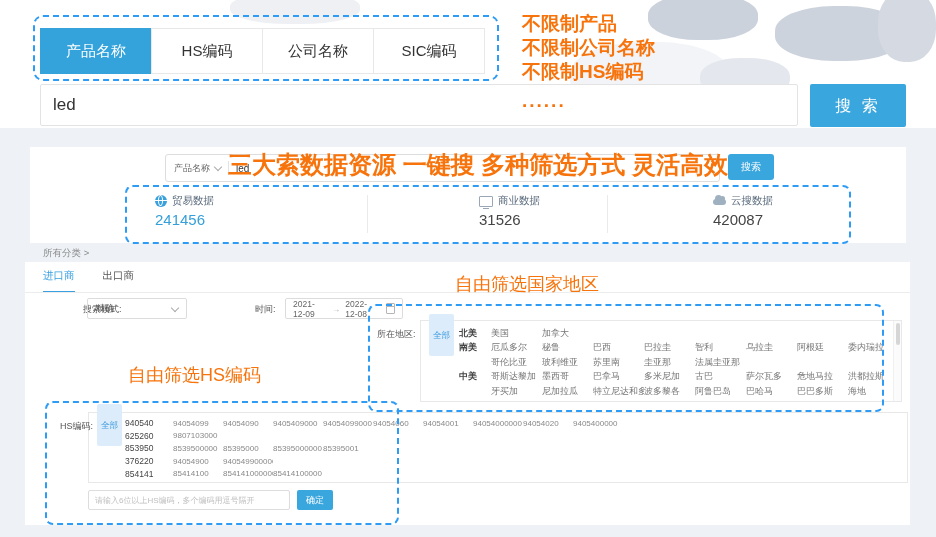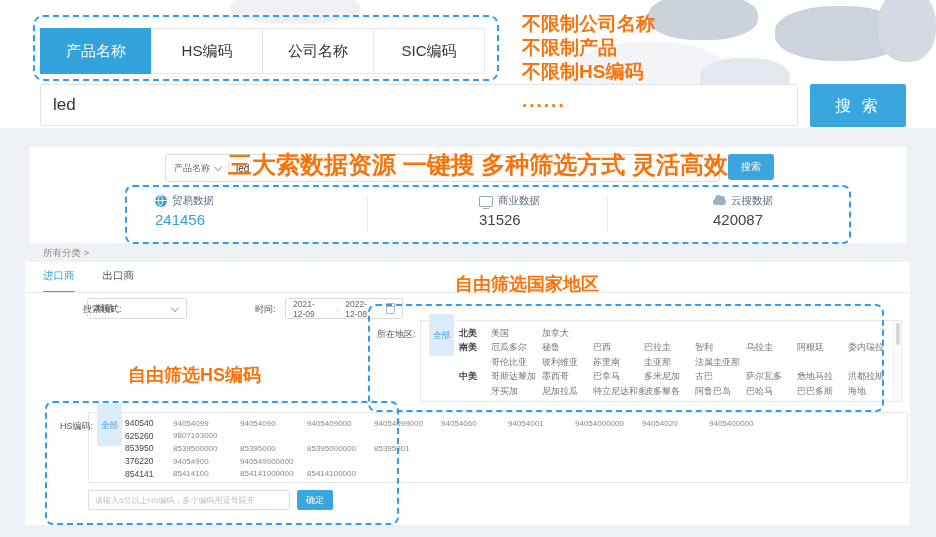--- a/index.html
+++ b/index.html
@@ -64,42 +64,42 @@
   .mdiv{position:absolute;left:0;top:30px;width:100%;height:1px;background:#ededed;}
   .flabel{position:absolute;font-size:9px;color:#555;}
   .sm-dd{position:absolute;left:62px;top:36px;width:100px;height:21px;border:1px solid #dcdcdc;border-radius:2px;
          display:flex;align-items:center;justify-content:space-between;padding:0 8px;font-size:9px;color:#555;
          box-sizing:border-box;cursor:pointer;}
   .datebox{position:absolute;left:260px;top:36px;width:118px;height:21px;border:1px solid #dcdcdc;border-radius:2px;
            display:flex;align-items:center;gap:5px;padding:0 7px;font-size:8.5px;color:#666;box-sizing:border-box;cursor:pointer;}
   .date-arrow{color:#bbb;}
   .icon-cal{width:9px;height:9px;border:1px solid #b5b5b5;border-radius:1px;margin-left:2px;}
   .icon-cal::before{content:'';position:absolute;left:0;right:0;top:2px;height:1px;background:#b5b5b5;}
-  .annot{position:absolute;font-size:18px;font-weight:bold;color:#f7730b;white-space:nowrap;z-index:6;}
+  .annot{position:absolute;font-size:18px;font-weight:normal;color:#f7730b;white-space:nowrap;z-index:6;}
   .region-annot{left:430px;top:10px;}
   .hs-annot{left:103px;top:101px;}
   .region-dashed{position:absolute;left:343px;top:42px;width:512px;height:104px;border:2px dashed #2e9bf5;border-radius:8px;z-index:4;}
   .region-label{left:352px;top:66px;z-index:5;}
   .region-box{position:absolute;left:395px;top:58px;width:482px;height:82px;border:1px solid #e8e8e8;background:#fff;
               box-sizing:border-box;padding:5px 10px 4px 8px;z-index:3;}
   .rscroll{position:absolute;right:0;top:0;bottom:0;width:7px;background:#fbfbfb;border-left:1px solid #f0f0f0;cursor:pointer;}
   .rthumb{position:absolute;top:2px;right:1px;width:4px;height:22px;background:#d6d6d6;border-radius:2px;cursor:pointer;}
   .rrow{display:flex;align-items:center;height:14.5px;white-space:nowrap;}
   .rcol0{width:30px;flex:none;}
   .rgroup{width:32px;flex:none;font-size:9px;color:#444;font-weight:bold;}
   .rcountry{width:51px;flex:none;font-size:9px;color:#777;overflow:hidden;cursor:pointer;}
   .chip{font-size:8.5px;background:#dcecfa;color:#3f9de0;padding:16px 4px;border-radius:2px;cursor:pointer;}
   .hs-dashed{position:absolute;left:20px;top:139px;width:350px;height:120px;border:2px dashed #2e9bf5;border-radius:8px;z-index:4;}
   .hs-label{left:35px;top:158px;z-index:5;}
   .hs-box{position:absolute;left:63px;top:150px;width:820px;height:71px;border:1px solid #e8e8e8;background:#fff;
           box-sizing:border-box;padding:4px 8px;z-index:3;}
   .hrow{display:flex;align-items:center;height:12.6px;white-space:nowrap;}
   .hcol0{width:28px;flex:none;}
   .hgroup{width:48px;flex:none;font-size:8.5px;color:#444;cursor:pointer;}
-  .hcode{width:67px;flex:none;font-size:8px;color:#888;overflow:hidden;margin-right:0;cursor:pointer;}
+  .hcode{width:50px;flex:none;font-size:8px;color:#888;overflow:hidden;margin-right:0;cursor:pointer;}
   .hs-input{position:absolute;left:63px;top:228px;width:202px;height:20px;border:1px solid #ddd;border-radius:2px;
             font-size:8px;padding:0 6px;color:#333;outline:none;box-sizing:border-box;font-family:"Liberation Sans",sans-serif;}
   .hs-input::placeholder{color:#c0c0c0;}
   .confirm-btn{position:absolute;left:272px;top:228px;width:36px;height:20px;background:#3aa6de;color:#fff;
                font-size:9px;text-align:center;line-height:20px;border-radius:2px;cursor:pointer;}
   .hs-note{position:absolute;left:316px;top:233px;font-size:9px;color:#f56c6c;white-space:nowrap;}
 </style>
 </head>
 <body>
 
@@ -117,22 +117,22 @@
     <div class="tabs-dashed"></div>
     <div class="ttabs">
         <div class="ttab active">产品名称</div>
         <div class="ttab">HS编码</div>
         <div class="ttab">公司名称</div>
         <div class="ttab">SIC编码</div>
       </div>
     <input class="top-input" value="led" style="">
     <div class="top-btn">搜 索</div>
     <div class="promo">
+        <div class="promo-line">不限制产品</div>
         <div class="promo-line">不限制公司名称</div>
-        <div class="promo-line">不限制产品</div>
         <div class="promo-line">不限制HS编码</div>
         <div class="promo-line dots">......</div>
       </div>
   </div>
 
   <div class="mid-panel">
     <div class="mini-ctrl">
       <span class="mini-dd">产品名称</span>
       <span class="chev"></span>
       <span class="mini-div"></span>

